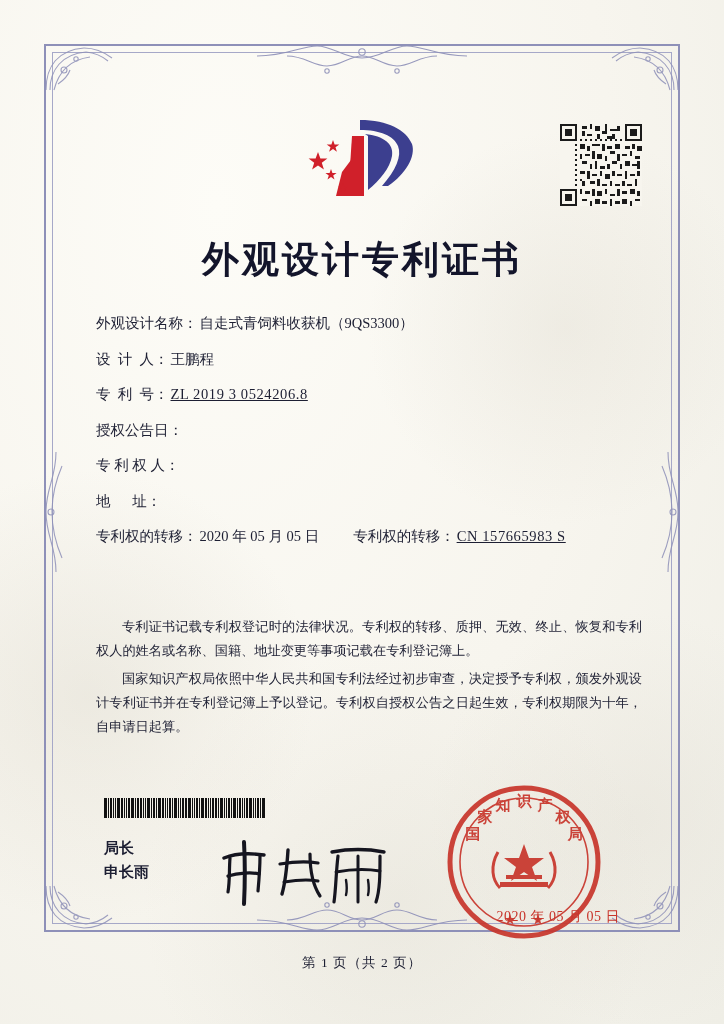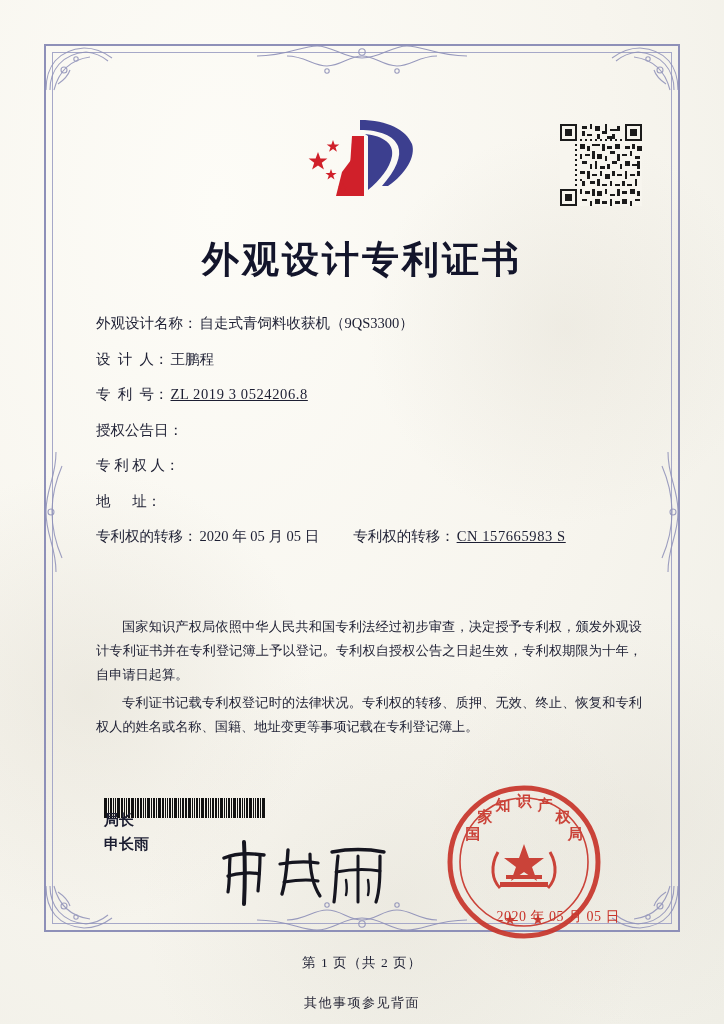--- a/index.html
+++ b/index.html
@@ -204,21 +204,21 @@
   .barcode i {
     display: block;
     background: #111;
     margin-right: 1px;
   }
 
   
   .sig-label {
     position: absolute;
     left: 104px;
-    top: 808px;
+    top: 836px;
     font-size: 15px;
     line-height: 24px;
     color: #1d1f33;
     font-family: "Liberation Sans", sans-serif;
     font-weight: bold;
   }
   .sig-script {
     position: absolute;
     left: 214px;
     top: 836px;
@@ -534,22 +534,22 @@
       <span class="field-label">专利权的转移</span>
       <span class="field-colon">：</span>
       <span class="field-value">2020 年 05 月 05 日</span>
       <span class="field-label second-label">专利权的转移</span>
       <span class="field-colon">：</span>
       <span class="field-value mono-ish">CN 157665983 S</span>
     </div>
   </div>
 
   <div class="paragraphs">
+    <p>专利证书记载专利权登记时的法律状况。专利权的转移、质押、无效、终止、恢复和专利权人的姓名或名称、国籍、地址变更等事项记载在专利登记簿上。</p>
     <p>国家知识产权局依照中华人民共和国专利法经过初步审查，决定授予专利权，颁发外观设计专利证书并在专利登记簿上予以登记。专利权自授权公告之日起生效，专利权期限为十年，自申请日起算。</p>
-    <p>专利证书记载专利权登记时的法律状况。专利权的转移、质押、无效、终止、恢复和专利权人的姓名或名称、国籍、地址变更等事项记载在专利登记簿上。</p>
   </div>
 
   <div class="barcode">
       <i style="width: 3px;"></i>
       <i style="width: 1px;"></i>
       <i style="width: 2px;"></i>
       <i style="width: 1px;"></i>
       <i style="width: 1px;"></i>
       <i style="width: 3px;"></i>
       <i style="width: 2px;"></i>
@@ -662,14 +662,13 @@
 
       <g fill="#c8352b">
         <polygon points="66,132 67.4,136 71.6,136 68.2,138.5 69.5,142.5 66,140 62.5,142.5 63.8,138.5 60.4,136 64.6,136"></polygon>
         <polygon points="94,132 95.4,136 99.6,136 96.2,138.5 97.5,142.5 94,140 90.5,142.5 91.8,138.5 88.4,136 92.6,136"></polygon>
       </g>
     </g>
   </svg>
   <div class="seal-date">2020 年 05 月 05 日</div>
 
   <div class="page-no">第 1 页（共 2 页）</div>
-  <div class="back-note">其他事项参见背面</div>
 </div>
 
 </body></html>

